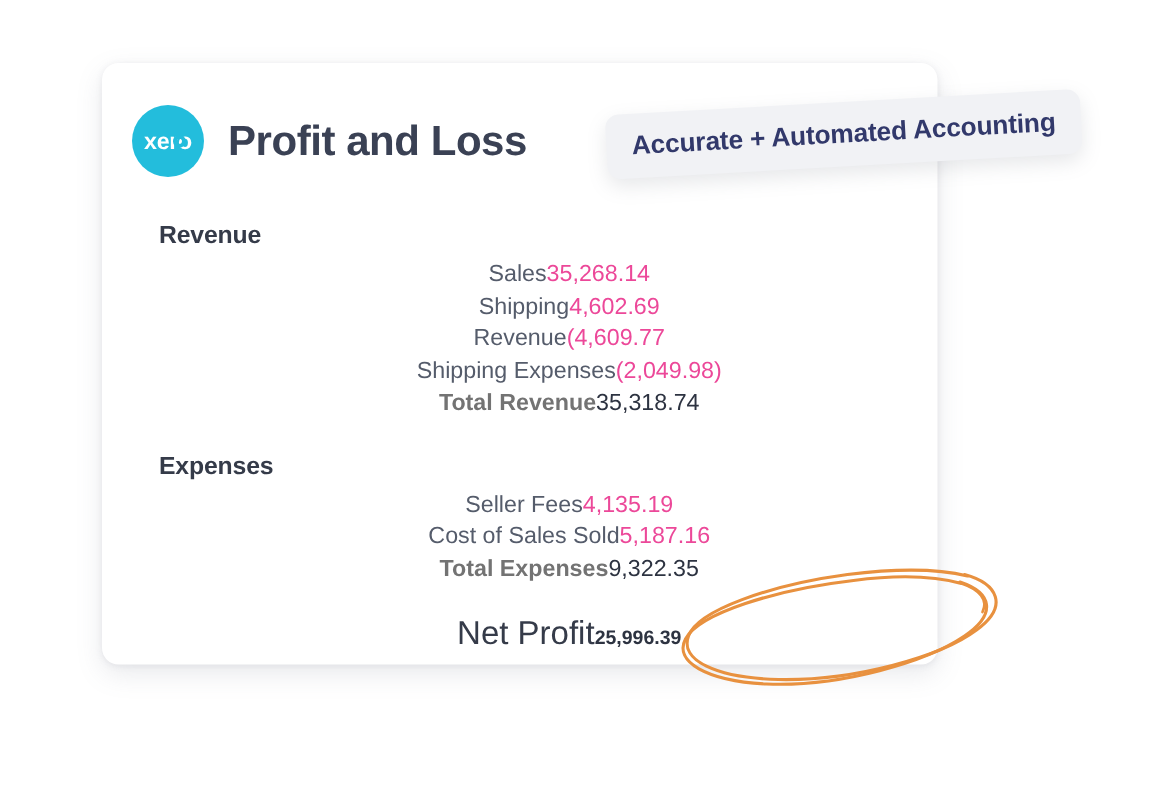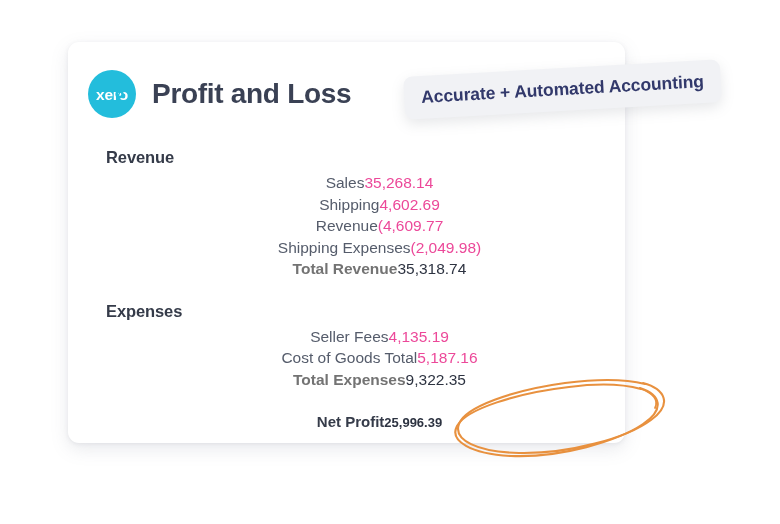--- a/index.html
+++ b/index.html
@@ -102,22 +102,22 @@
   .row.total .lbl {
     font-weight: bold;
     color: #737373;
   }
   .row.total .val {
     font-weight: normal;
     color: #2D3341;
   }
   .row.net { height: 26px; line-height: 26px; }
   .row.net .lbl {
-    font-weight: bold;
-    font-size: 15px;
+    font-weight: normal;
+    font-size: 22px;
     color: #353B49;
   }
   .row.net .val {
     font-weight: bold;
     font-size: 13px;
     color: #2D3341;
   }
   .gap { height: 22px; }
   .gap-net { height: 19px; }
 
@@ -200,21 +200,21 @@
 
       <div class="gap"></div>
 
       <div class="section-heading">Expenses</div>
 
       <div class="row">
         <span class="lbl">Seller Fees</span>
         <span class="val">4,135.19</span>
       </div>
       <div class="row">
-        <span class="lbl">Cost of Goods Total</span>
+        <span class="lbl">Cost of Sales Sold</span>
         <span class="val">5,187.16</span>
       </div>
       <div class="row total">
         <span class="lbl">Total Expenses</span>
         <span class="val">9,322.35</span>
       </div>
 
       <div class="gap-net"></div>
 
       <div class="row net">

